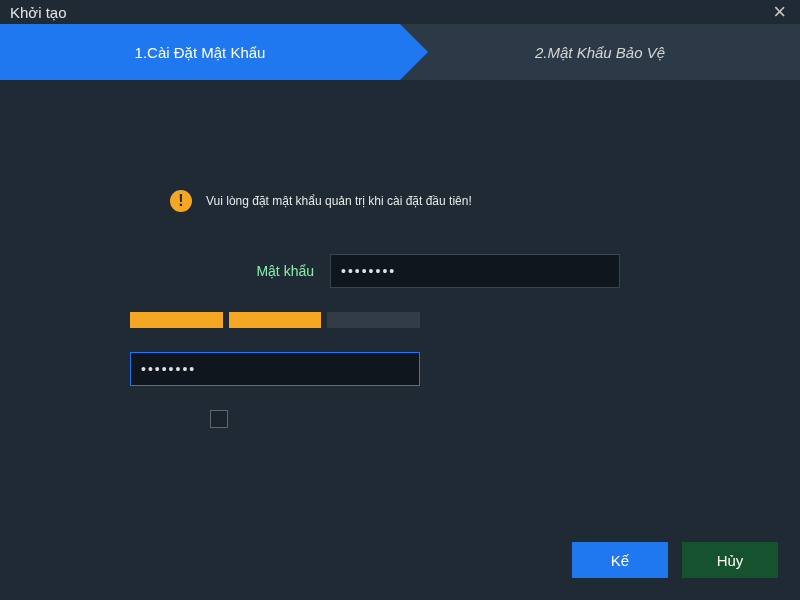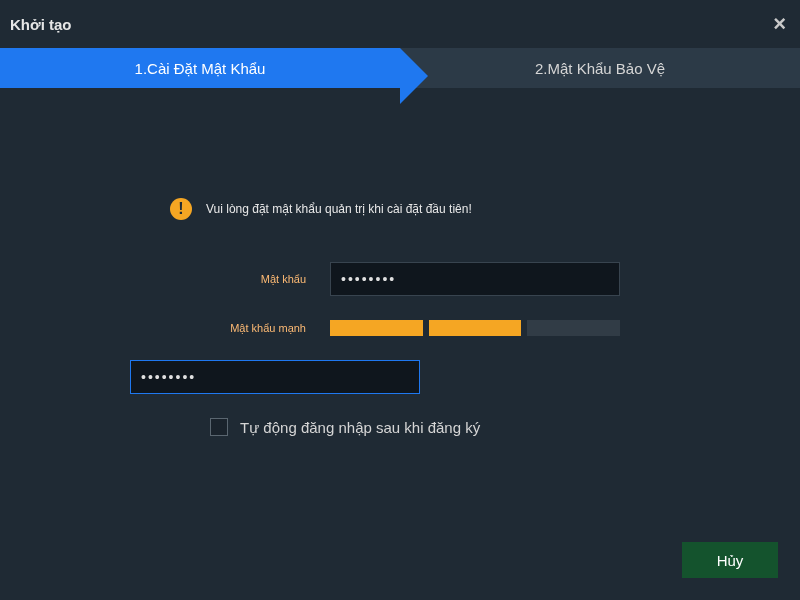--- a/index.html
+++ b/index.html
@@ -17,33 +17,32 @@
     background: #1f2a34;
     color: #e6e6e6;
   }
   .titlebar {
     display: flex;
     align-items: center;
     justify-content: space-between;
     padding: 6px 14px 6px 10px;
     background: #1f2a34;
     font-size: 15px;
-    height: 48px;
-    font-weight: bold;
+    height: 24px;
   }
   .titlebar .title { color: #e6e6e6; }
   .titlebar .close {
     color: #c9c9c9;
     font-size: 22px;
     line-height: 1;
     cursor: pointer;
   }
   .steps {
     display: flex;
-    height: 40px;
+    height: 56px;
     background: #2c3a47;
   }
   .step {
     flex: 1;
     display: flex;
     align-items: center;
     justify-content: center;
     position: relative;
     font-size: 15px;
     color: #d5d5d5;
@@ -59,20 +58,21 @@
     right: -28px;
     top: 0;
     width: 0; height: 0;
     border-top: 28px solid transparent;
     border-bottom: 28px solid transparent;
     border-left: 28px solid #1f78f0;
     z-index: 2;
   }
   .step.inactive {
     background: #2c3a47;
+    font-style: italic;
   }
   .content {
     padding: 110px 70px 0 70px;
   }
   .prompt-row {
     display: flex;
     align-items: center;
     margin-bottom: 42px;
     padding-left: 100px;
   }
@@ -95,23 +95,23 @@
   }
   .form-row {
     display: flex;
     align-items: center;
     margin-bottom: 24px;
     padding-left: 60px;
   }
   .form-label {
     width: 200px;
     text-align: right;
-    padding-right: 24px;
-    color: #fdba74;
-    font-size: 11px;
+    padding-right: 16px;
+    color: #86efac;
+    font-size: 14px;
   }
   .form-input {
     width: 290px;
     height: 34px;
     background: #0f161d;
     border: 1px solid #38444f;
     color: #e0e0e0;
     padding: 0 10px;
     font-size: 14px;
     letter-spacing: 2px;
@@ -196,36 +196,35 @@
       </div>
       <div class="prompt-text">Vui lòng đặt mật khẩu quản trị khi cài đặt đầu tiên!</div>
     </div>
 
     <div class="form-row">
       <div class="form-label">Mật khẩu</div>
       <input type="text" class="form-input" value="••••••••" style="">
     </div>
 
     <div class="form-row">
-      <div class="form-label">Mật khẩu mạnh</div>
       <div class="strength-bar">
         <div class="strength-seg filled"></div>
         <div class="strength-seg filled"></div>
         <div class="strength-seg"></div>
       </div>
     </div>
 
     <div class="form-row">
       <input type="text" class="form-input" style="border: 1px solid rgb(31, 120, 240);" value="••••••••">
     </div>
 
     <div class="checkbox-row">
       <div class="checkbox-box"></div>
-      <div class="checkbox-label">Tự động đăng nhập sau khi đăng ký</div>
     </div>
 
   </div>
 
   <div class="footer">
+    <button class="btn primary">Kế</button>
     <button class="btn secondary">Hủy</button>
   </div>
 
 </div>
 
 </body></html>

